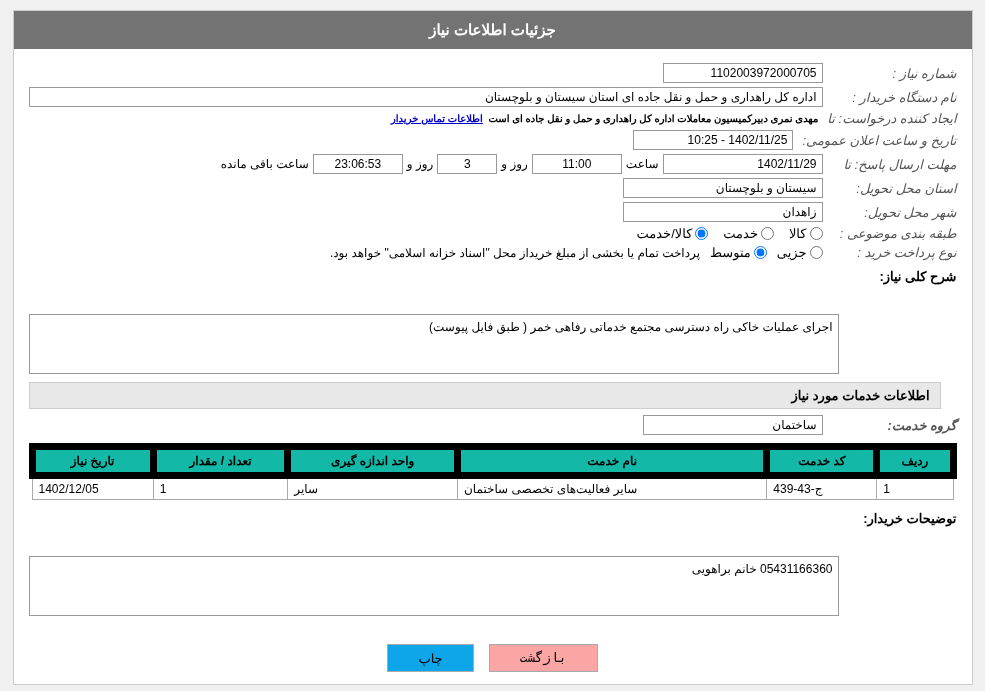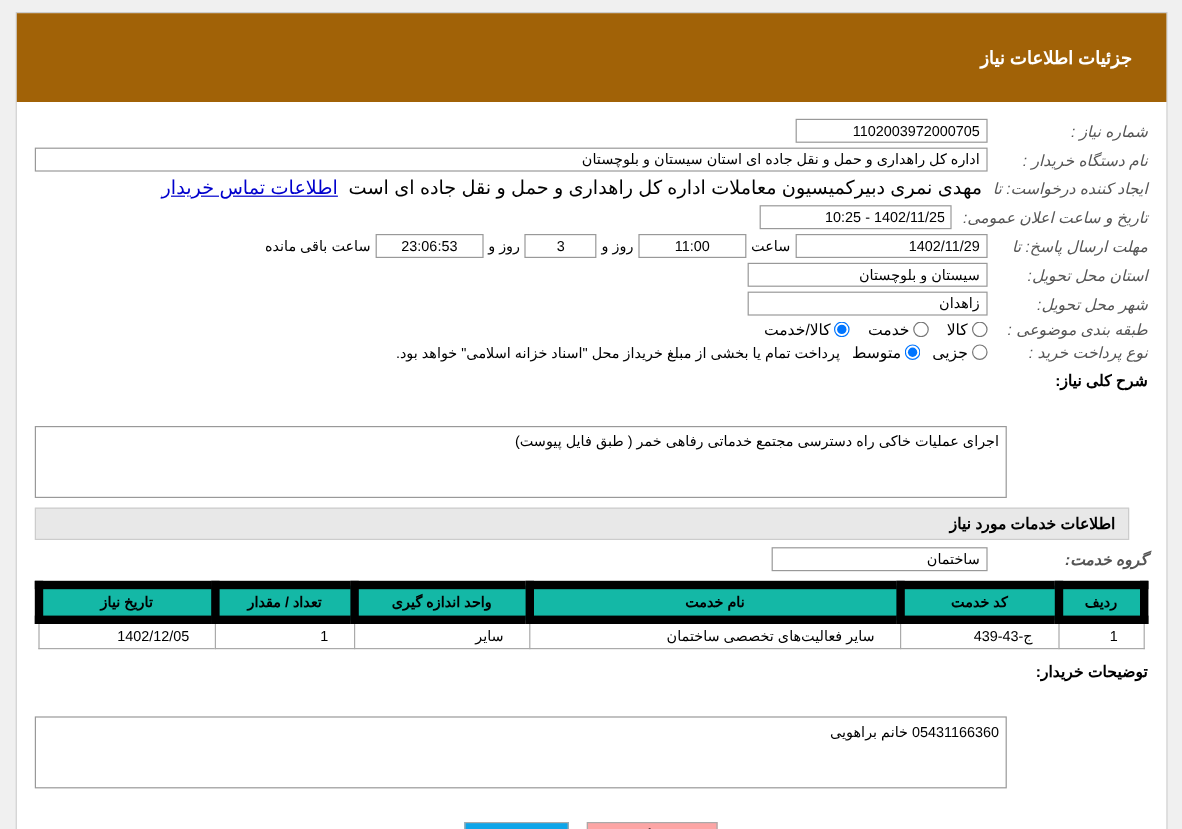--- a/index.html
+++ b/index.html
@@ -13,24 +13,24 @@
       align-items: flex-start;
       min-height: 691px;
       padding: 10px;
     }
     .container {
       width: 960px;
       background: #fff;
       border: 1px solid #ccc;
     }
     .header {
-      background: #a16207;
+      background: #737373;
       color: #fff;
-      text-align: right;
-      padding: 28px;
+      text-align: center;
+      padding: 10px;
       font-size: 15px;
       font-weight: bold;
     }
     .content {
       padding: 10px 15px;
     }
     .section-title {
       background: #e8e8e8;
       border: 1px solid #ccc;
       padding: 5px 10px;
@@ -106,22 +106,22 @@
       border-collapse: collapse;
       font-size: 12px;
     }
     table.data-table th {
       background: #14b8a6;
       border: 7px solid #000000;
       padding: 4px 6px;
     }
     table.data-table td {
       border: 1px solid #aaa;
-      padding: 3px 21px;
-      text-align: right;
+      padding: 3px 6px;
+      text-align: left;
     }
     .description-box {
       display: flex;
       align-items: flex-start;
       margin: 6px 0;
       gap: 8px;
     }
     .desc-label {
       font-weight: bold;
       min-width: 110px;
@@ -177,21 +177,21 @@
       <input class="input-box input-date" type="text" readonly="" value="1102003972000705" style="">
     </div>
 
     <div class="form-row">
       <span class="label">نام دستگاه خریدار :</span>
       <input class="input-box flex-1" type="text" readonly="" style="width: 100%;" value="اداره کل راهداری و حمل و نقل جاده ای استان سیستان و بلوچستان">
     </div>
 
     <div class="form-row">
       <span class="label">ایجاد کننده درخواست: تا</span>
-      <span class="flex-1" style="font-size:16px;">
+      <span class="flex-1" style="font-size:10px;font-weight:bold;">
         <span>مهدی نمری دبیرکمیسیون معاملات اداره کل راهداری و حمل و نقل جاده ای است</span>
         &nbsp;<span class="link-blue">اطلاعات تماس خریدار</span>
       </span>
     </div>
 
     <div class="form-row">
       <span class="label">تاریخ و ساعت اعلان عمومی:</span>
       <input class="input-box input-date" type="text" readonly="" value="1402/11/25 - 10:25" style="">
     </div>
 

